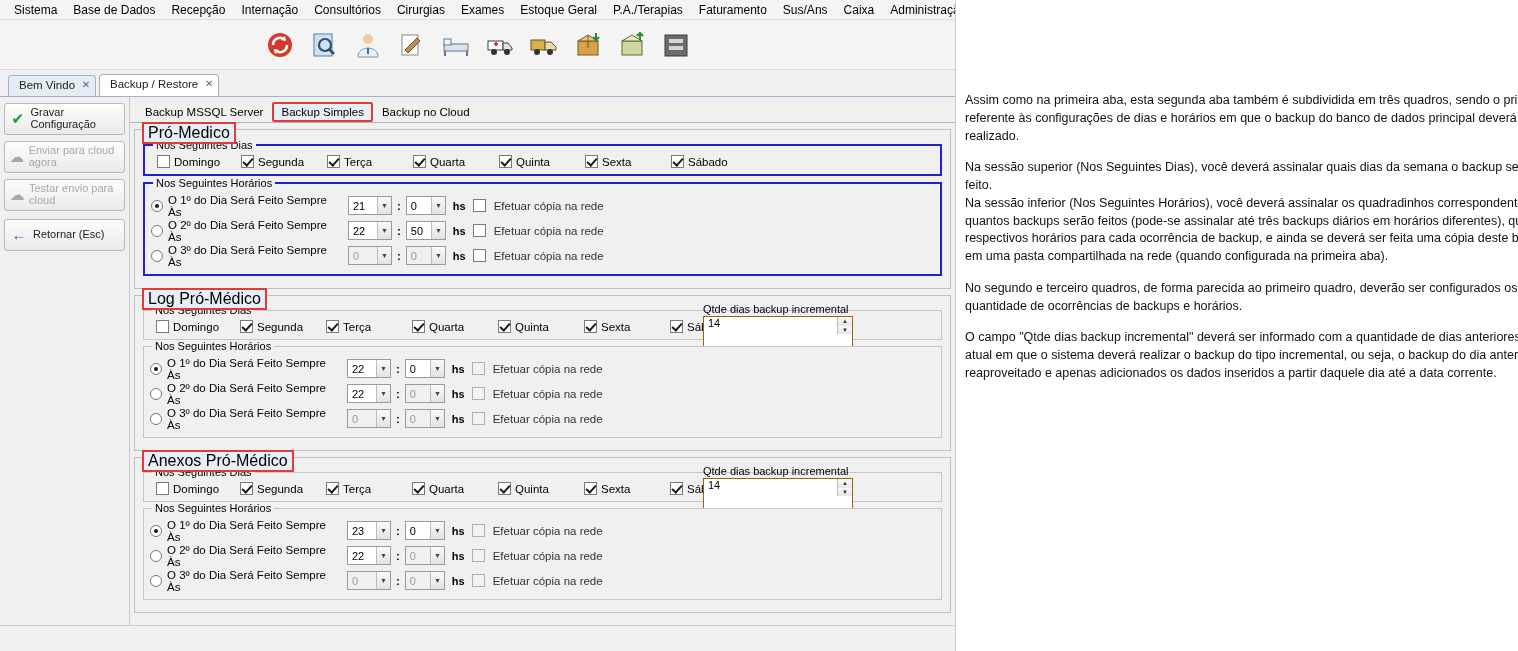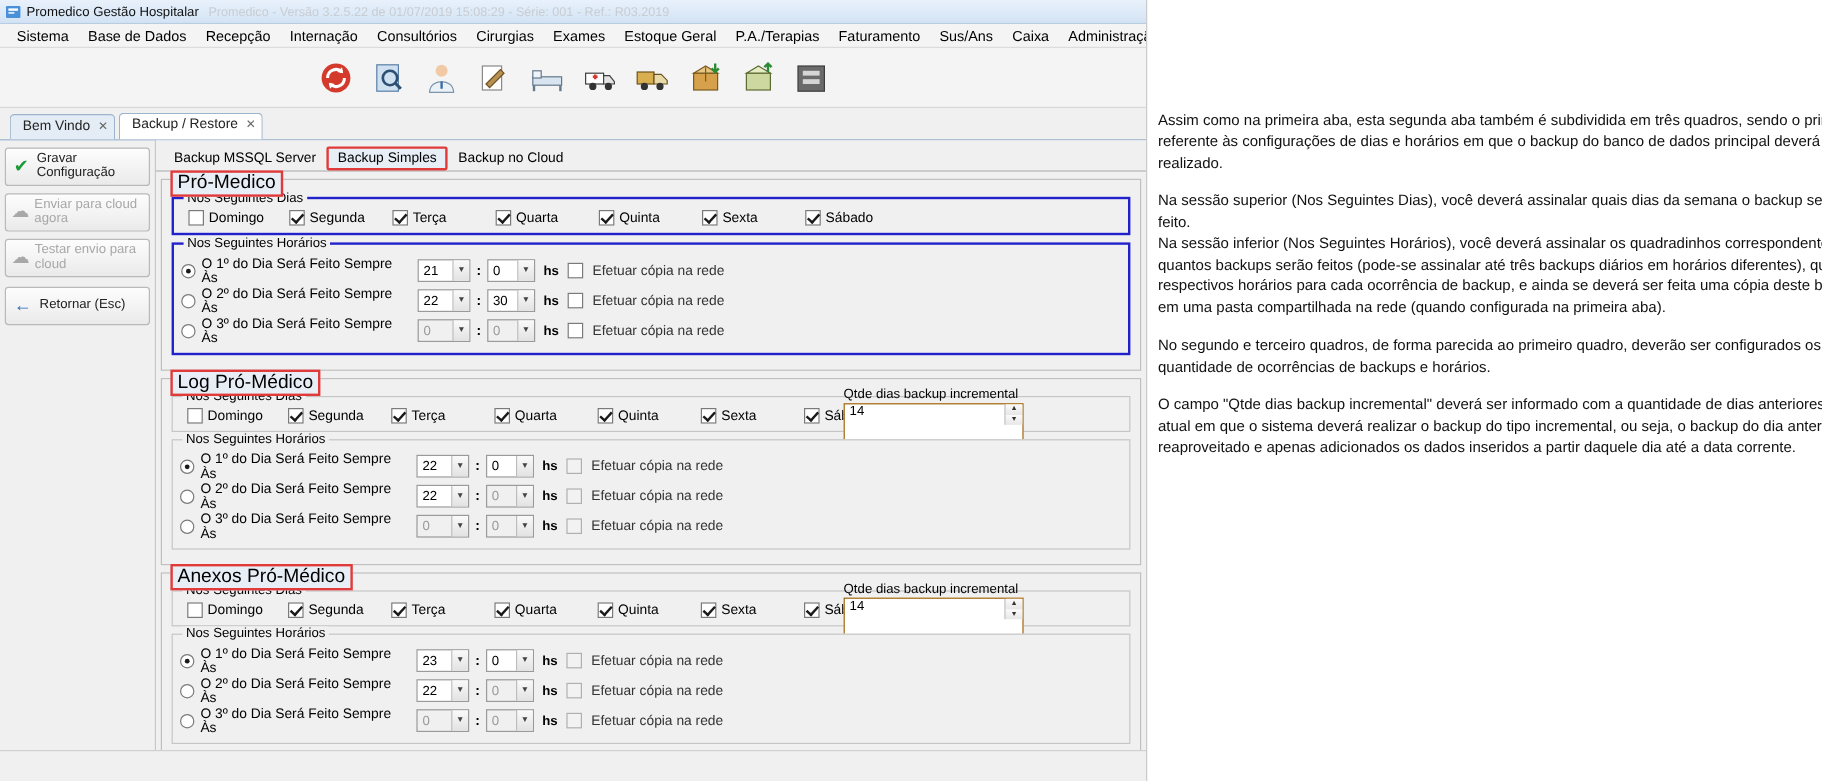--- a/index.html
+++ b/index.html
@@ -302,31 +302,20 @@
     width: 956px; height: 26px;
     background: #f0f0f0;
     border-top: 1px solid #d0d0d0;
   }
 </style>
 </head>
 <body>
 
 <div class="app">
 
-  <div class="titlebar">
-    <span class="tbicon">
-      <svg width="14" height="14" viewBox="0 0 14 14">
-          <rect x="1" y="2" width="12" height="10" rx="1" fill="#4a90d9"></rect>
-          <rect x="3" y="4" width="8" height="2" fill="#fff"></rect>
-          <rect x="3" y="7" width="5" height="1.5" fill="#dce9f7"></rect>
-        </svg>
-    </span>
-    <span class="title-main">Promedico Gestão Hospitalar</span>
-    <span class="title-sub">Promedico - Versão 3.2.5.22 de 01/07/2019 15:08:29 - Série: 001 - Ref.: R03.2019</span>
-  </div>
 
   <div class="menubar">
     <span>Sistema</span>
     <span>Base de Dados</span>
     <span>Recepção</span>
     <span>Internação</span>
     <span>Consultórios</span>
     <span>Cirurgias</span>
     <span>Exames</span>
     <span>Estoque Geral</span>
@@ -523,21 +512,21 @@
               <span class="lbl">
                   <span class="rb"></span>
                   <span>O 2º do Dia Será Feito Sempre Às</span>
                 </span>
               <span class="combo wide">
                   <span>22</span>
                   <span class="arrow">▼</span>
                 </span>
               <span class="colon">:</span>
               <span class="combo">
-                  <span>30</span>
+                  <span>50</span>
                   <span class="arrow">▼</span>
                 </span>
               <span class="hs">hs</span>
               <label class="copy">
                   <span class="cb"></span>
                   <span>Efetuar cópia na rede</span>
                 </label>
             </div>
 
             <div class="hourrow">

